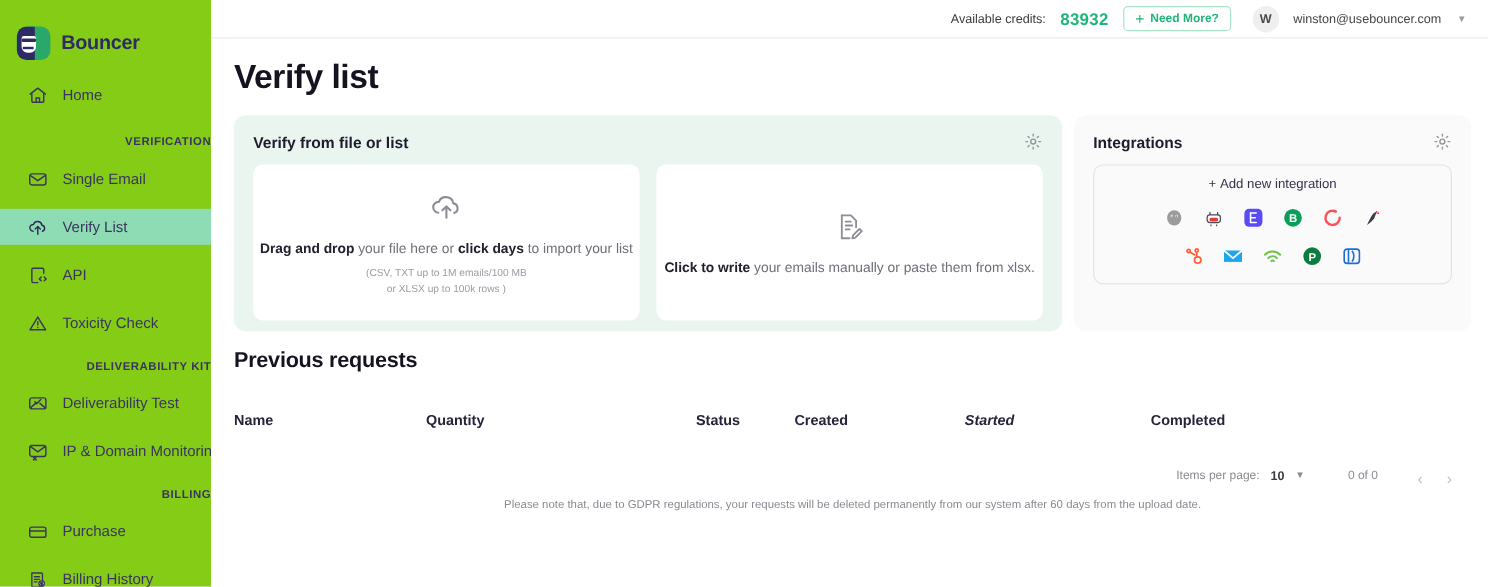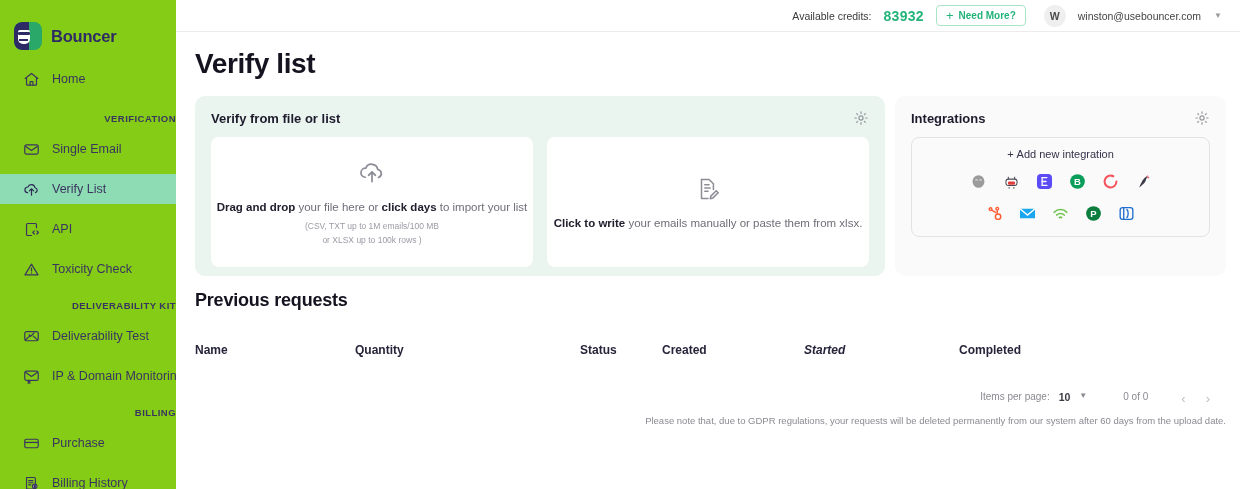--- a/index.html
+++ b/index.html
@@ -203,21 +203,21 @@
     font-size: 10px; color: #8a8a92;
   }
   .pager .ipp-label { margin-right: 9px; }
   .pager .ipp-value { font-weight: bold; color: #3a3a44; font-size: 10.5px; }
   .pager .ipp-caret { font-size: 8px; margin-left: 9px; color:#8a8a92; }
   .pager .count { margin-left: 36px; }
   .pager .arrow { margin-left: 33px; font-size: 13px; color: #bdbdc4; cursor: pointer; }
   .pager .arrow.next { margin-left: 20px; }
 
   .gdpr-note {
-    text-align: right;
+    text-align: center;
     font-size: 9.5px; color: #8a8a92;
     margin-top: 9px;
   }
 </style>
 </head>
 <body>
 
 <div class="app">
 
   <aside class="sidebar">

